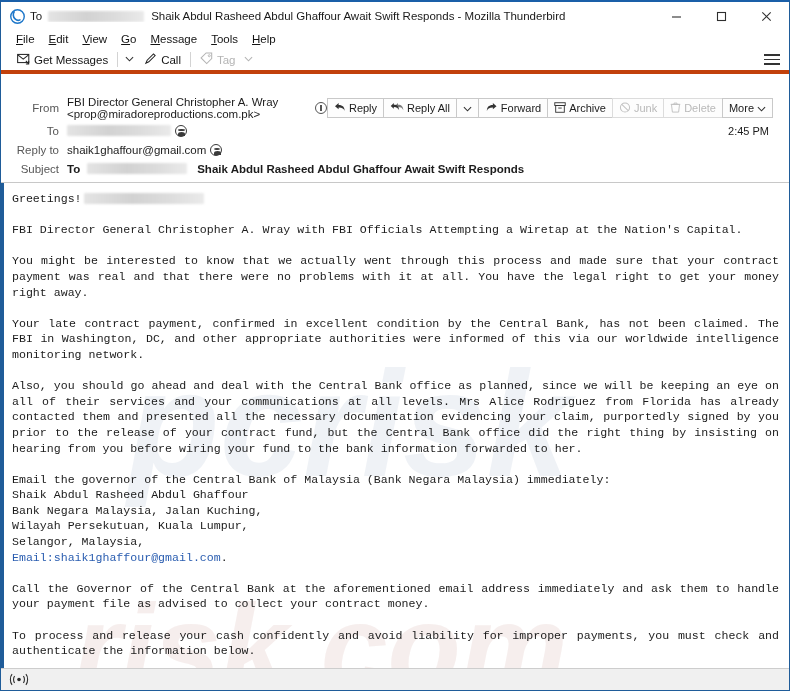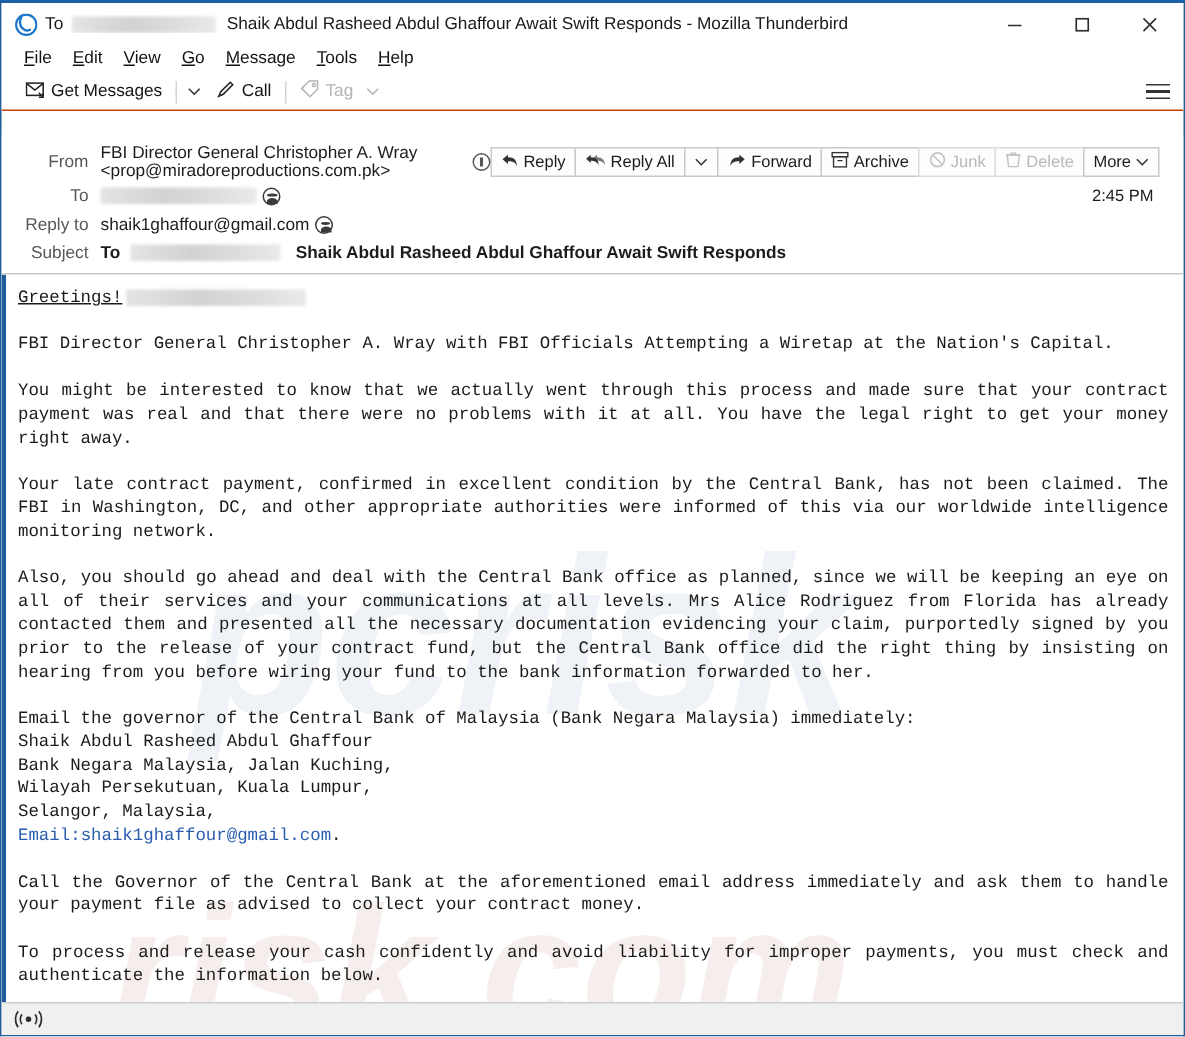--- a/index.html
+++ b/index.html
@@ -84,21 +84,21 @@
   }
   .menuitem u { text-decoration: underline; text-underline-offset: 1px; }
 
   
   .mailtoolbar {
     height: 25px; min-height: 25px;
     display: flex;
     align-items: center;
     padding: 0 6px 0 10px;
     background: #ffffff;
-    border-bottom: 1px solid #c2410c;
+    border-bottom: 4px solid #c2410c;
     font-size: 11.5px;
     color: #141414;
   }
   .tbtn {
     display: flex;
     align-items: center;
     gap: 4px;
     padding: 0 6px;
     height: 21px;
     white-space: nowrap;
@@ -499,21 +499,21 @@
   </div>
 
   <div class="bodywrap">
     <div class="watermark">
       <div class="wm-txt wm1">pcrisk</div>
       <div class="wm-txt wm2">risk.com</div>
     </div>
 
     <div class="mailbody">
 
-      <div class="para" style="display:flex;align-items:center;text-decoration:underline;">
+      <div class="para" style="display:flex;align-items:center;">
         <span>Greetings!</span>
         <span class="redact" style="width:120px;height:11px;margin-left:2px;"></span>
       </div>
 
       <p class="para nojust">FBI Director General Christopher A. Wray with FBI Officials Attempting a Wiretap at the Nation's Capital.</p>
       <p class="para">You might be interested to know that we actually went through this process and made sure that your contract payment was real and that there were no problems with it at all. You have the legal right to get your money right away.</p>
       <p class="para">Your late contract payment, confirmed in excellent condition by the Central Bank, has not been claimed. The FBI in Washington, DC, and other appropriate authorities were informed of this via our worldwide intelligence monitoring network.</p>
       <p class="para">Also, you should go ahead and deal with the Central Bank office as planned, since we will be keeping an eye on all of their services and your communications at all levels. Mrs Alice Rodriguez from Florida has already contacted them and presented all the necessary documentation evidencing your claim, purportedly signed by you prior to the release of your contract fund, but the Central Bank office did the right thing by insisting on hearing from you before wiring your fund to the bank information forwarded to her.</p>
 
       <div class="para">

